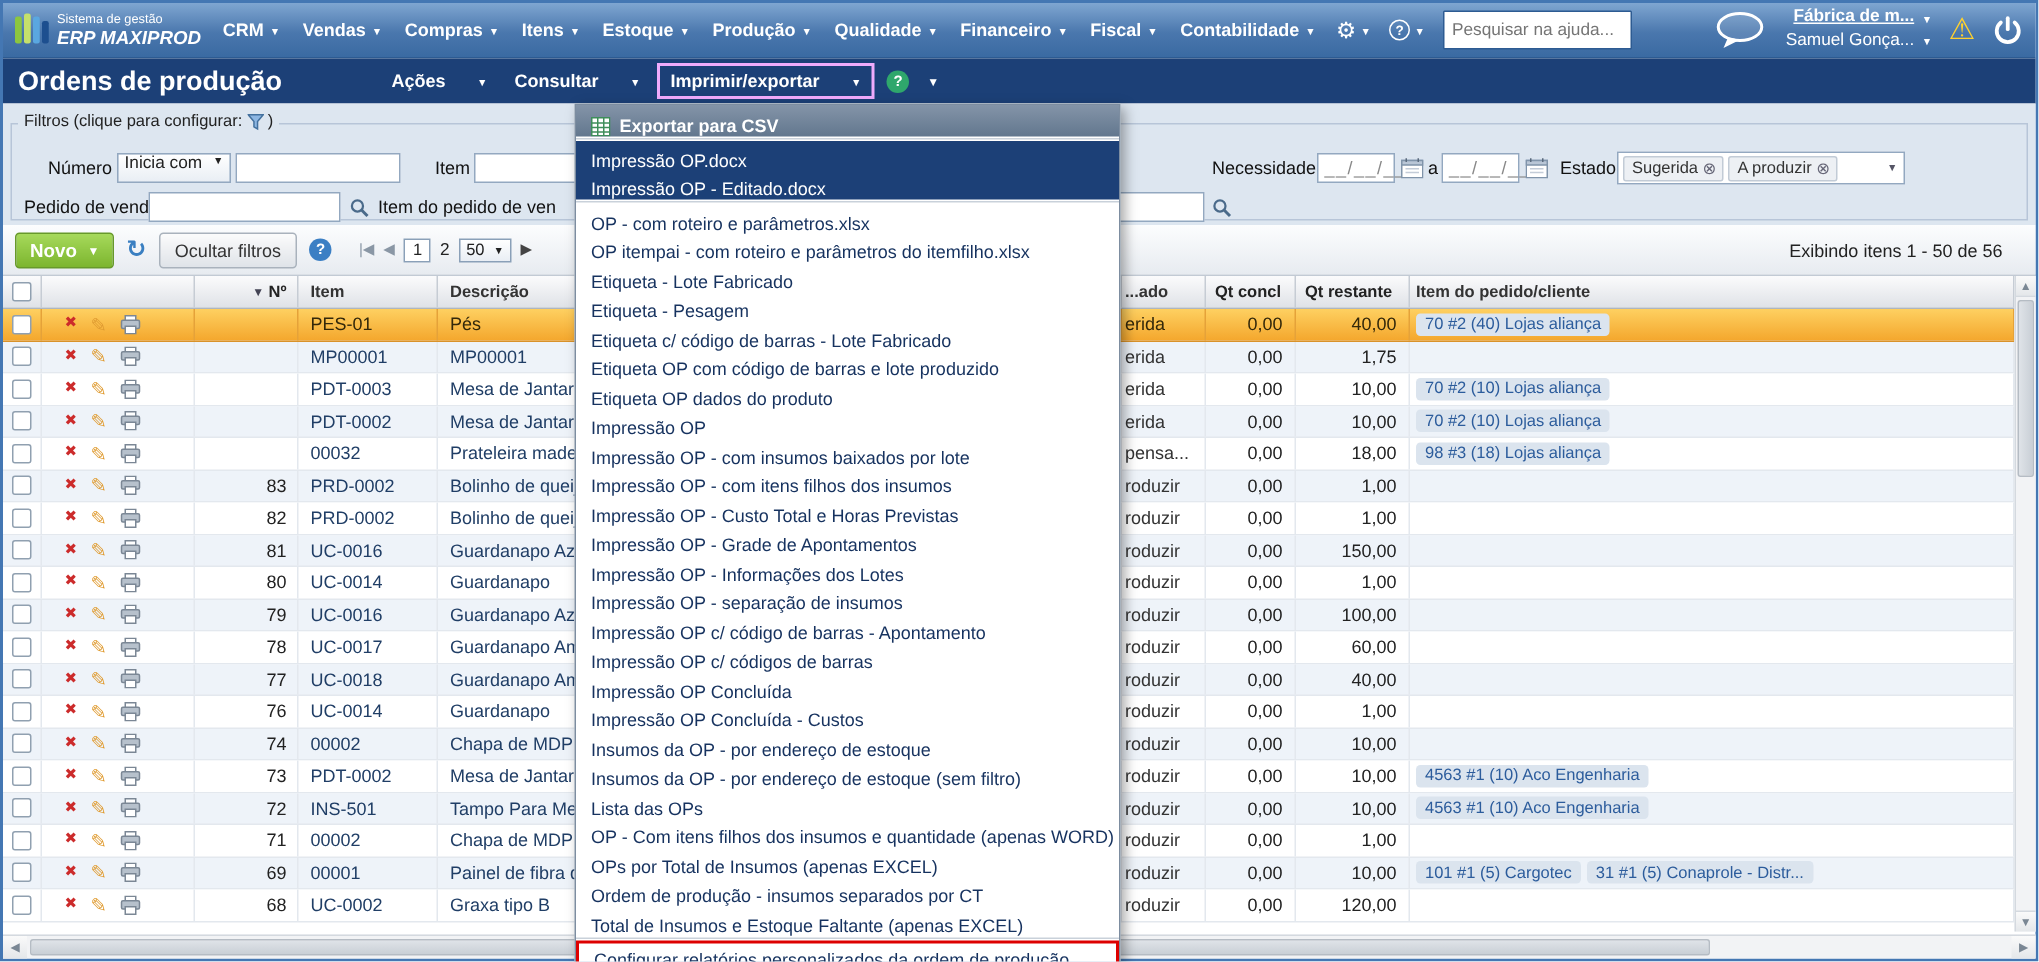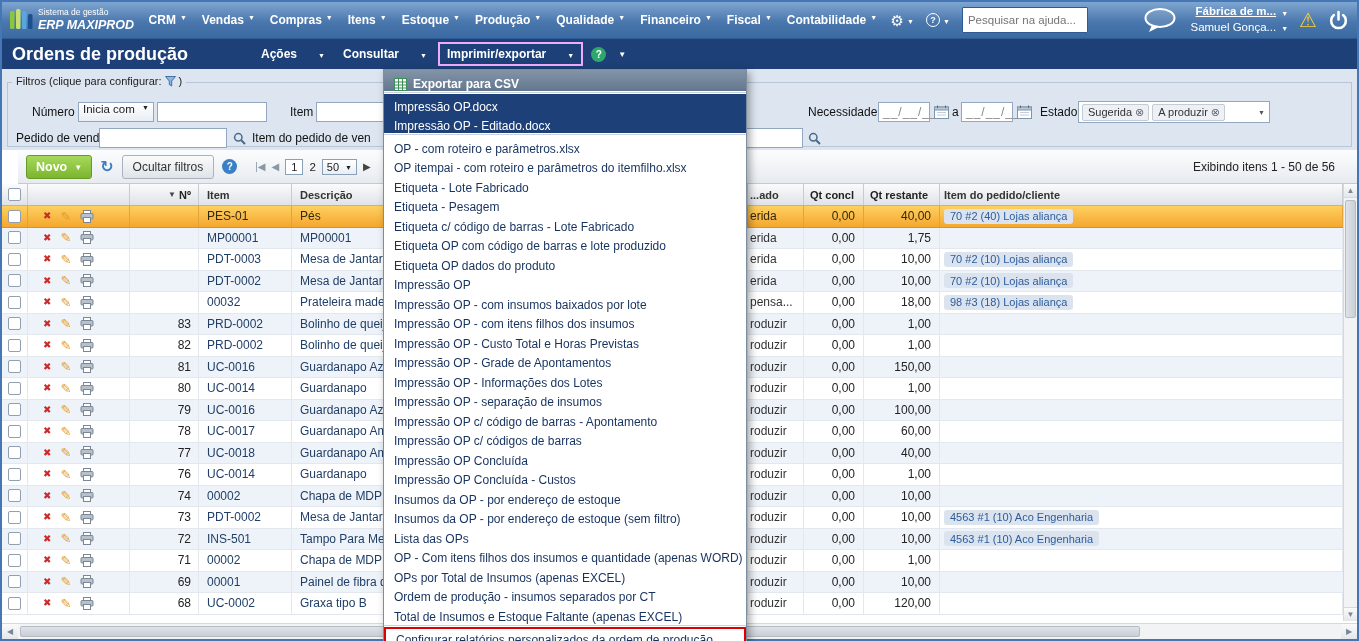--- a/index.html
+++ b/index.html
@@ -7,21 +7,21 @@
 body{position:relative;overflow:hidden;font-family:"Liberation Sans","DejaVu Sans",sans-serif;background:#fff}
 .frame{position:absolute;inset:0;border:2px solid #4477b3;background:#fff}
 
 
 .topbar{position:absolute;left:0;right:0;top:0;height:37px;background:linear-gradient(#7fa6d1 0%,#4a77ad 55%,#3a6aa2 100%);border-bottom:1px solid #2d5b92;display:flex;align-items:center;color:#fff}
 .logo{display:flex;align-items:center;gap:5px;padding:0 7px}
 .logo-txt{line-height:1.15}
 .logo-tagline{font-size:8.5px;display:block}
 .logo-brand{font-size:12.5px;font-weight:bold;font-style:italic;display:block}
 .topnav{display:flex;align-items:center}
-.nav-item{display:flex;gap:4px;padding:5px 7.5px;font-size:12px;font-weight:bold;cursor:pointer;white-space:nowrap}
+.nav-item{display:flex;align-items:center;gap:4px;padding:5px 7.5px;font-size:12px;font-weight:bold;cursor:pointer;white-space:nowrap}
 .caret{font-size:7px;line-height:1;position:relative;top:1px}
 .icon-btn{display:flex;align-items:center;gap:3px;padding:0 6px;cursor:pointer}
 .gear{font-size:15px;line-height:1}
 .help-ring{width:14px;height:14px;border:1.5px solid #fff;border-radius:50%;display:flex;align-items:center;justify-content:center;font-size:9px;font-weight:bold}
 .help-search{width:126px;height:21px;border:1px solid #2d5b92;border-radius:1px;padding:12px 5px;font-size:11.5px;color:#444;margin-left:6px}
 .top-right{margin-left:auto;display:flex;align-items:center;gap:11px;padding-right:8px}
 .account{text-align:right;font-size:11.5px;line-height:1.35;white-space:nowrap}
 .account .row{display:flex;justify-content:flex-end;align-items:center;gap:5px}
 .account .company{text-decoration:underline;font-weight:bold}
 .warn{font-size:20px;color:#ffd12e;line-height:1}
@@ -42,21 +42,21 @@
 .ftext{position:absolute;height:20px;border:1px solid #93a8c0;background:#fff;font-size:12px;padding:0 4px;color:#333;line-height:18px}
 .fdate{color:#888;letter-spacing:1px}
 .fselect{position:absolute;height:20px;border:1px solid #93a8c0;background:linear-gradient(#fff,#e9eef4);font-size:11.5px;color:#222;display:flex;align-items:flex-start;justify-content:space-between;padding:0 4px;cursor:pointer}
 .ficon{position:absolute;width:18px;height:18px;display:flex;align-items:center;justify-content:center;cursor:pointer}
 .estado-box{position:absolute;height:22px;background:#fff;border:1px solid #93a8c0;display:flex;align-items:center;gap:3px;padding:0 16px 0 3px;cursor:pointer}
 .estado-box .ebcaret{position:absolute;right:4px;font-size:7px;color:#556}
 .pill{background:#edf0f4;border:1px solid #c2cbd6;border-radius:2px;font-size:11px;color:#333;padding:1px 4px 1px 5px;display:flex;align-items:center;gap:3px;white-space:nowrap}
 .pill .x{color:#667;font-size:11px;cursor:pointer}
 
 
-.toolbar{position:absolute;left:16px;right:0;top:148px;height:34px;background:linear-gradient(#fcfdfe,#e7ebf0);border-bottom:1px solid #c2cad4;display:flex;align-items:center;padding:0 8px;gap:8px}
+.toolbar{position:absolute;left:0;right:0;top:148px;height:34px;background:linear-gradient(#fcfdfe,#e7ebf0);border-bottom:1px solid #c2cad4;display:flex;align-items:center;padding:0 8px;gap:8px}
 .btn-novo{display:flex;align-items:center;gap:7px;background:linear-gradient(#a6d95b,#7cb52e);border:1px solid #67992a;border-radius:3px;color:#fff;font-weight:bold;font-size:12.5px;padding:4px 9px;cursor:pointer}
 .btn-novo .caret{font-size:8px}
 .refresh{font-size:16px;color:#3a7fc1;font-weight:bold;cursor:pointer;line-height:1}
 .btn-gray{background:linear-gradient(#fbfbfb,#dfe3e8);border:1px solid #a9b2bc;border-radius:3px;font-size:12px;color:#333;padding:4px 10px;cursor:pointer}
 .tb-help2{width:15px;height:15px;border-radius:50%;background:#3b7fc4;color:#fff;font-size:10px;font-weight:bold;display:flex;align-items:center;justify-content:center;cursor:pointer}
 .pager{display:flex;align-items:center;gap:6px;margin-left:10px;font-size:11px;color:#556}
 .pg-btn{color:#8a97a5;font-size:10px;cursor:pointer;white-space:nowrap}
 .pg-next{color:#444}
 .pg-cur{border:1px solid #8aa0b8;background:#fff;padding:1px 5px;font-size:11px;color:#222}
 .pg-link{color:#222;cursor:pointer;font-size:11.5px}
@@ -760,20 +760,24 @@
                 <rect x="3.5" y="7.5" width="7" height="5" fill="#fff" stroke="#7b8795"></rect>
               </svg>
             </span>
           </div>
           <div class="td c-num">69</div>
           <div class="td c-item">00001</div>
           <div class="td c-desc">Painel de fibra de</div>
           <div class="td c-est">roduzir</div>
           <div class="td c-qtc">0,00</div>
           <div class="td c-qtr">10,00</div>
+          <div class="td c-ped">
+            <span class="badge">101 #1 (5) Cargotec</span>
+            <span class="badge">31 #1 (5) Conaprole - Distr...</span>
+          </div>
         </div>
         <div class="trow">
           <div class="td c-check">
             <span class="cb"></span>
           </div>
           <div class="td c-act">
             <span class="ic x">✖</span>
             <span class="ic pen">✎</span>
             <span class="ic prn">
               <svg width="14" height="13" viewBox="0 0 14 13">

